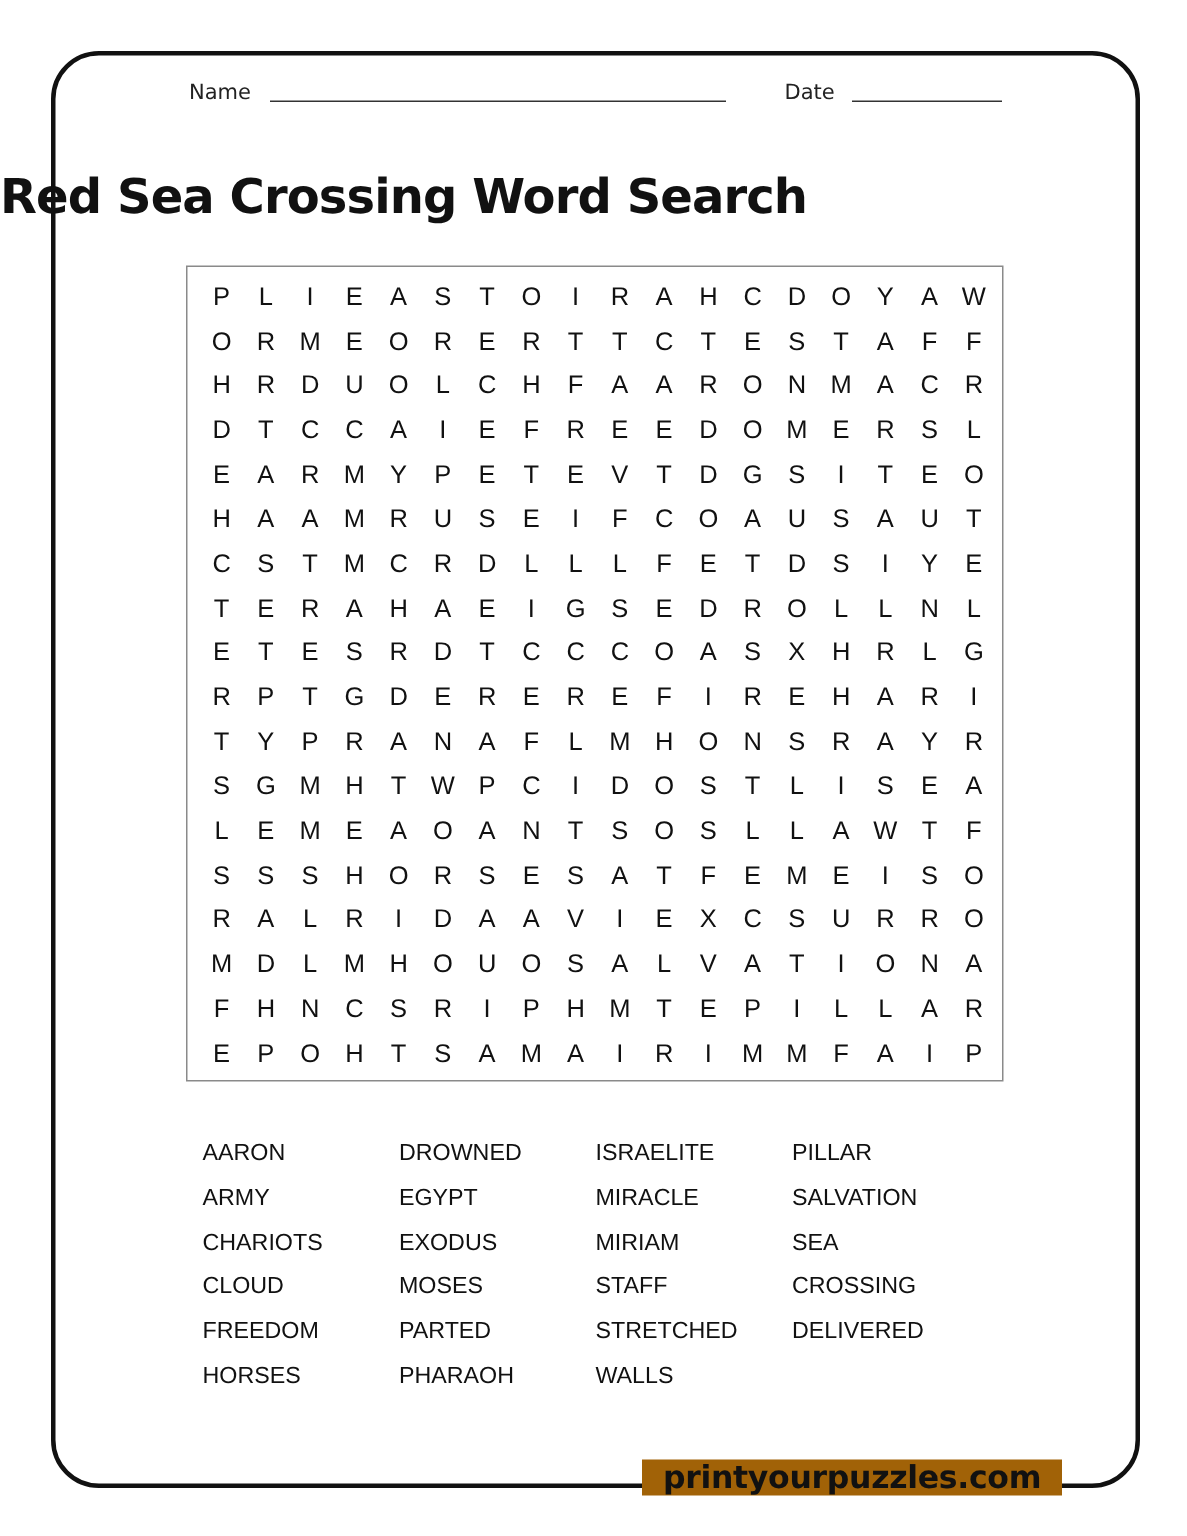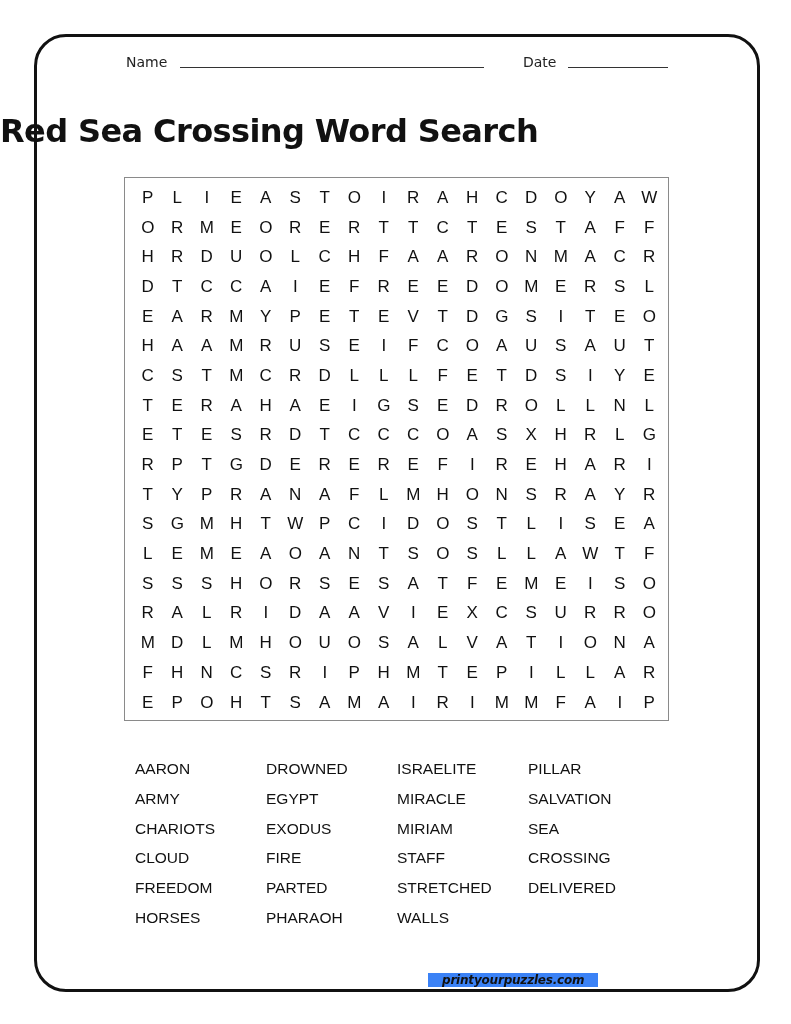--- a/index.html
+++ b/index.html
@@ -98,27 +98,26 @@
       font-family: "Liberation Sans", sans-serif;
       font-size: 15.5px;
       color: #111;
       line-height: 20px;
     }
     .footer {
       position: absolute;
       top: 973px;
       left: 428px;
       padding: 0 14px;
-      background: #3b82f6;
+      background: #a16207;
       font-family: "DejaVu Sans", sans-serif;
       font-weight: bold;
-      font-size: 12px;
+      font-size: 21px;
       color: #111;
       letter-spacing: -0.2px;
-      font-style: italic;
     }
   </style>
 </head>
 <body>
 
 <div class="frame"></div>
 
 <div class="header-row">
   <span class="field-label" style="left:126px;">Name</span>
   <span class="field-line" style="left:180px; width:304px;"></span>
@@ -500,21 +499,21 @@
     <div class="word">PILLAR</div>
     <div class="word">ARMY</div>
     <div class="word">EGYPT</div>
     <div class="word">MIRACLE</div>
     <div class="word">SALVATION</div>
     <div class="word">CHARIOTS</div>
     <div class="word">EXODUS</div>
     <div class="word">MIRIAM</div>
     <div class="word">SEA</div>
     <div class="word">CLOUD</div>
-    <div class="word">FIRE</div>
+    <div class="word">MOSES</div>
     <div class="word">STAFF</div>
     <div class="word">CROSSING</div>
     <div class="word">FREEDOM</div>
     <div class="word">PARTED</div>
     <div class="word">STRETCHED</div>
     <div class="word">DELIVERED</div>
     <div class="word">HORSES</div>
     <div class="word">PHARAOH</div>
     <div class="word">WALLS</div>
   </div>

